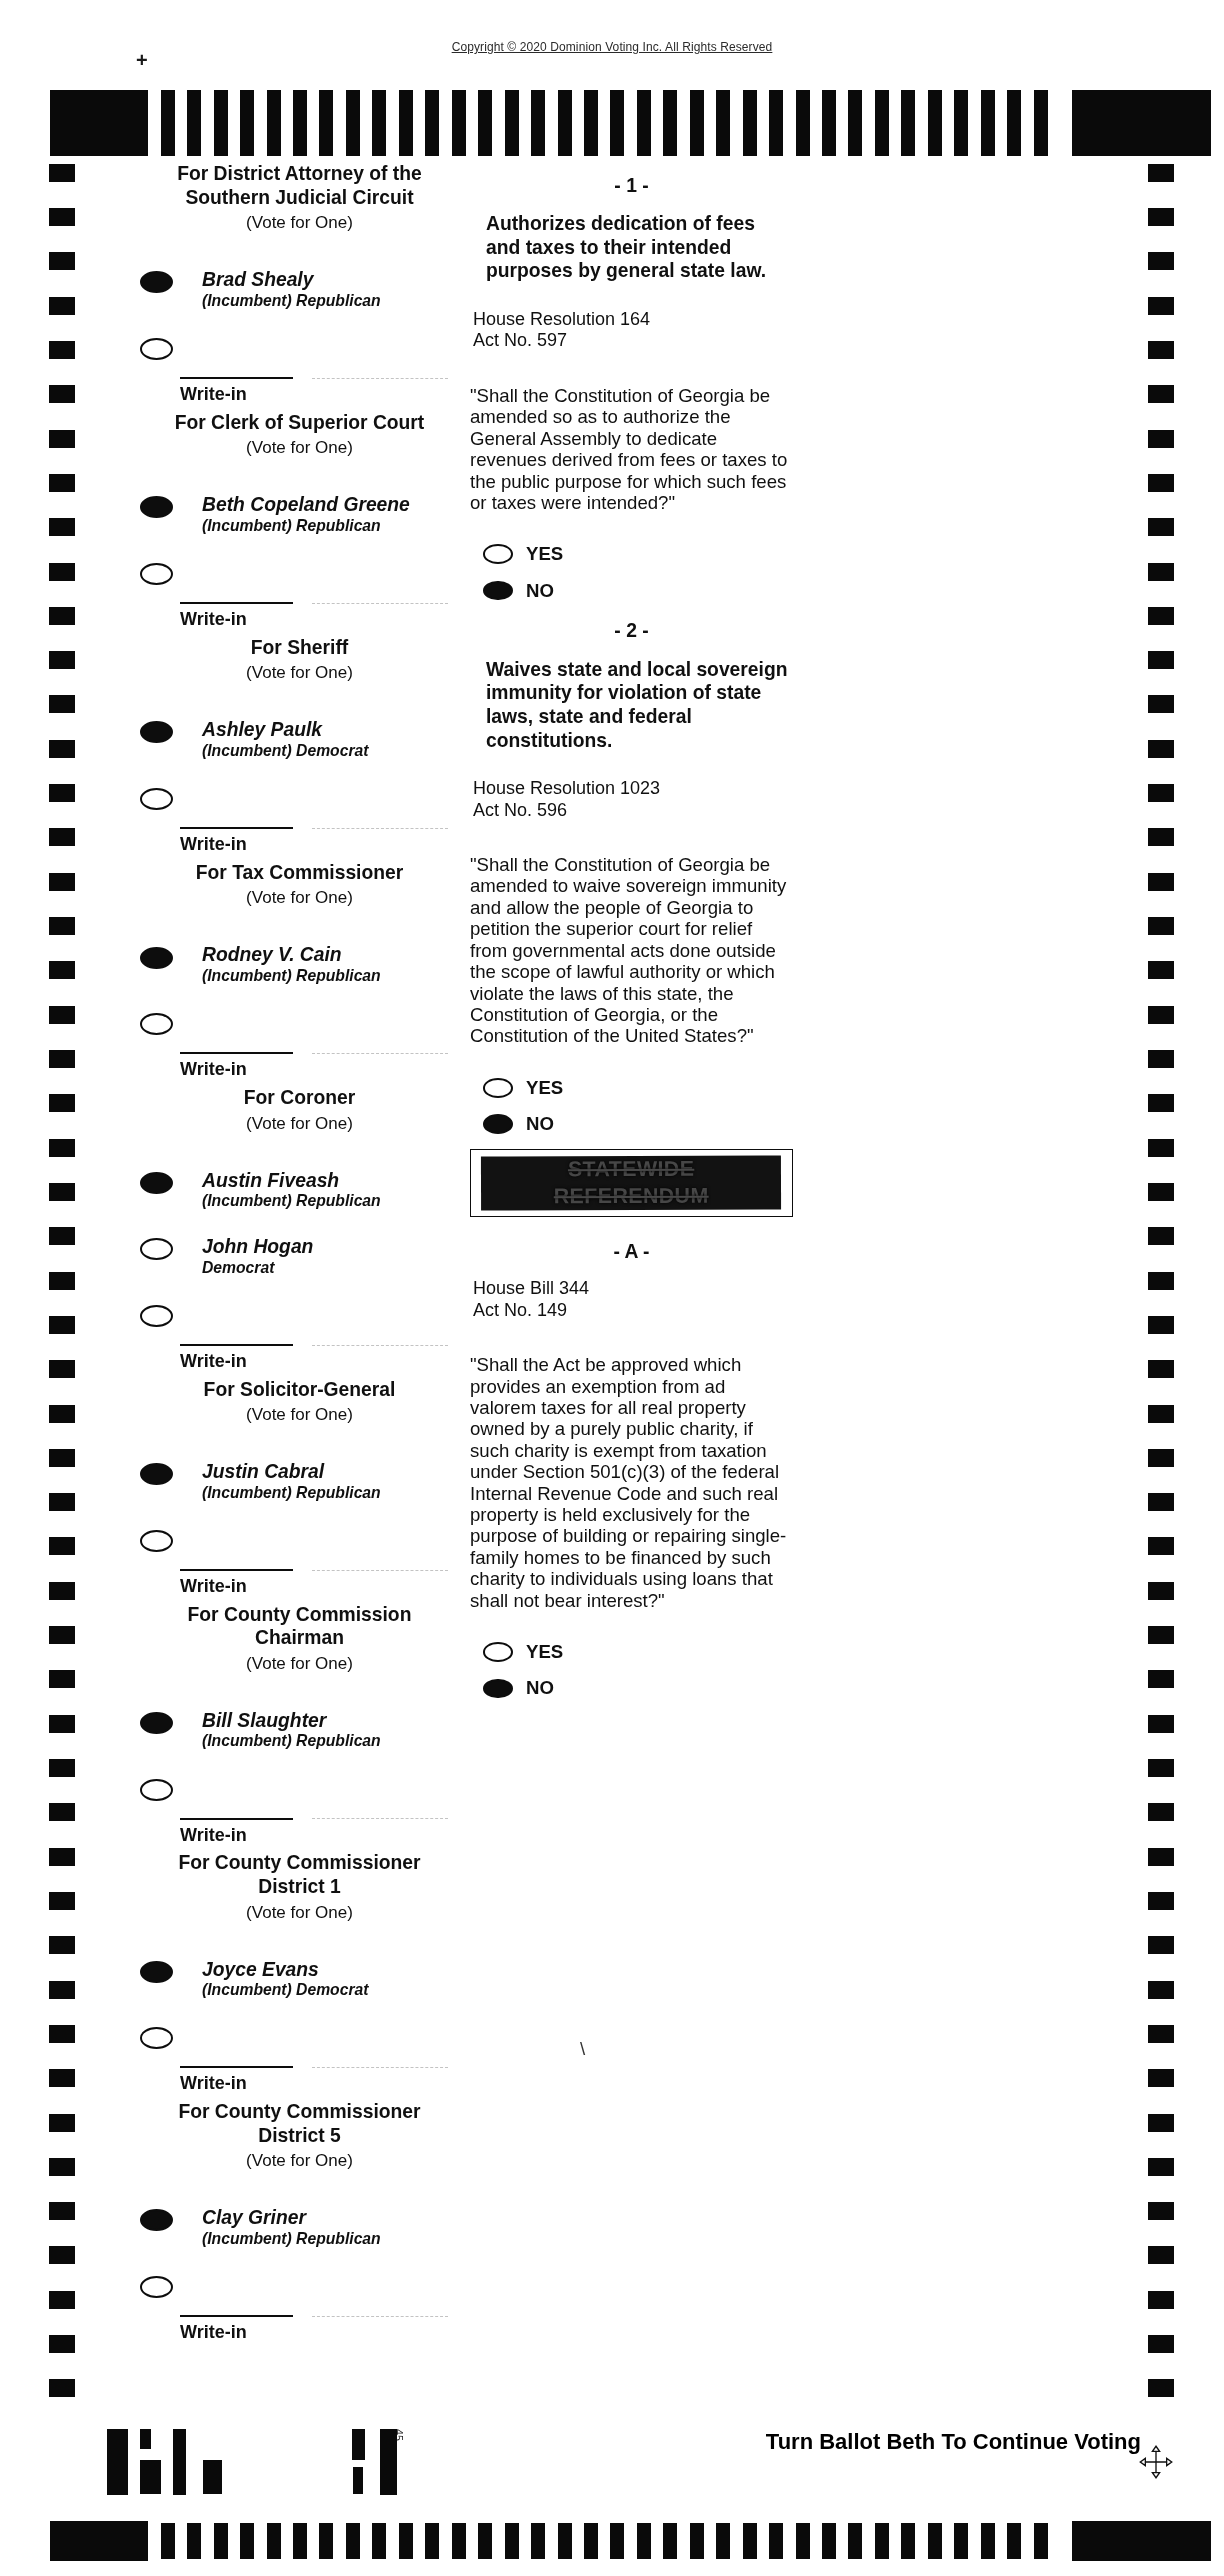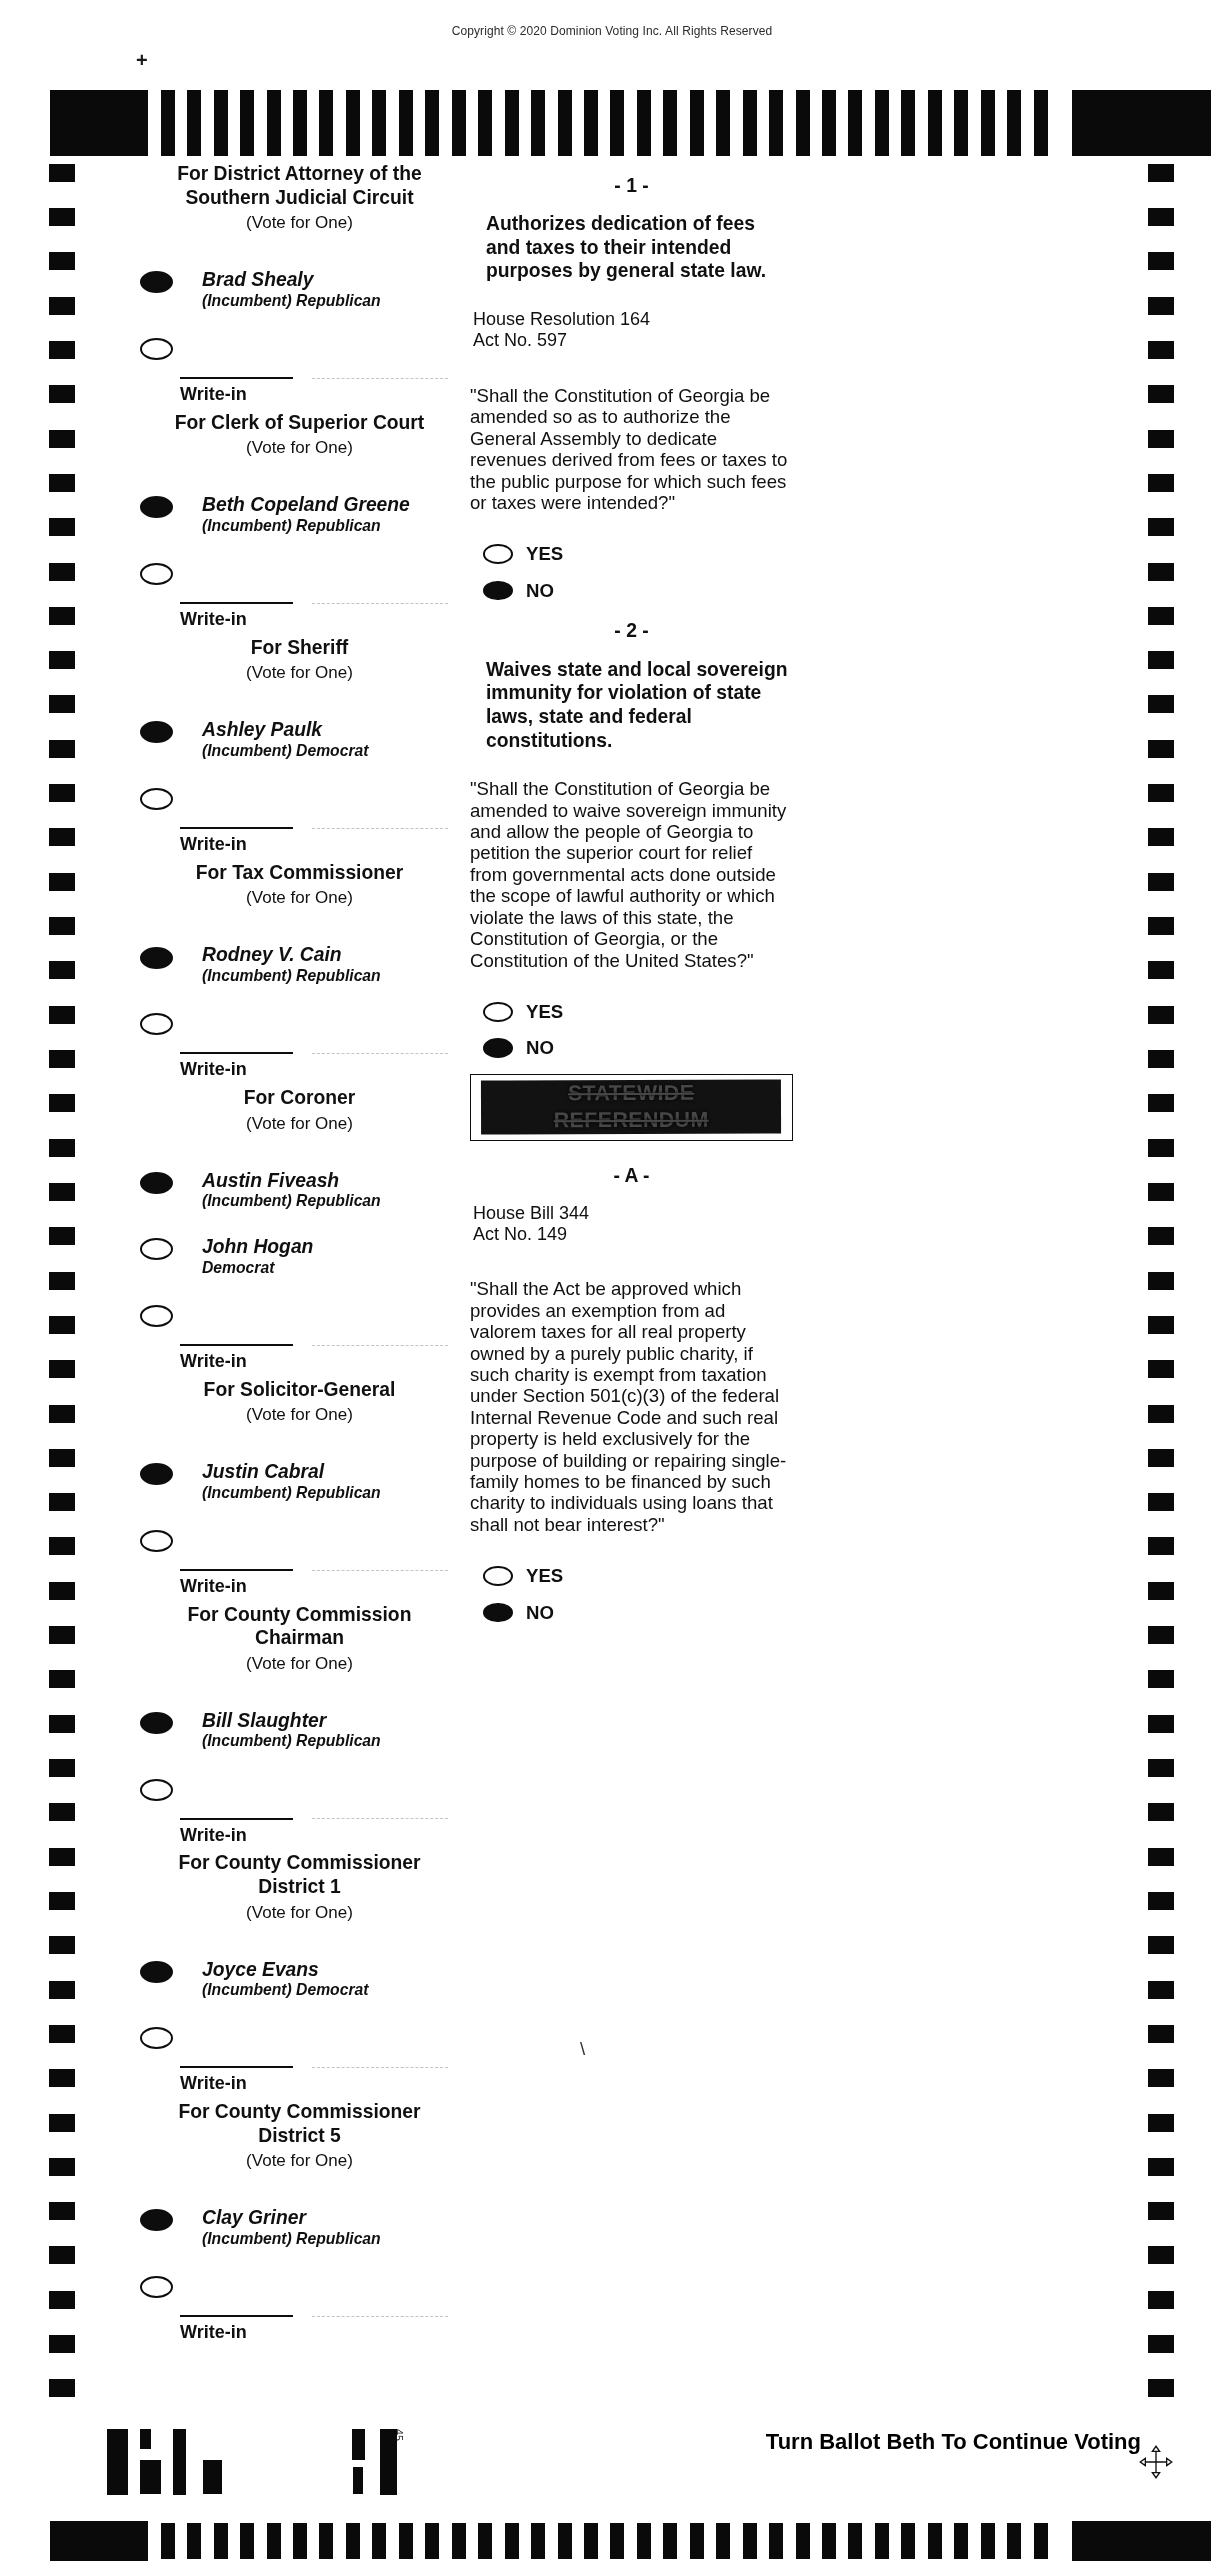--- a/index.html
+++ b/index.html
@@ -3,22 +3,22 @@
 <meta charset="utf-8">
 <style>
   html,body{margin:0;padding:0;background:#e8e8e8;}
   #page{
     position:relative;width:1224px;height:2576px;background:#ffffff;
     font-family:"Liberation Sans",sans-serif;color:#101010;overflow:hidden;
   }
   
   .tm{position:absolute;background:#0a0a0a;}
   .bc{position:absolute;background:#0a0a0a;}
-  #copyright{position:absolute;top:24px;left:0;width:100%;text-align:center;
-    font-size:12px;color:#2b2b2b;letter-spacing:0.1px;}
+  #copyright{position:absolute;top:40px;left:0;width:100%;text-align:center;
+    font-size:12px;color:#2b2b2b;letter-spacing:0.1px;text-decoration:underline;}
   #plus-mark{position:absolute;left:136px;top:49px;font-size:20px;font-weight:bold;color:#1a1a1a;}
   #stub-number{position:absolute;left:405px;top:2429px;font-size:10.7px;transform:rotate(90deg);transform-origin:left top;color:#222;}
   #turn-over{position:absolute;right:83px;top:2429px;font-size:22px;font-weight:bold;color:#000;}
   #reg-cross{position:absolute;left:1138px;top:2444px;width:36px;height:36px;}
   #stray-backslash{position:absolute;left:580px;top:2038px;font-size:18.6px;color:#333;}
 
   
   #left-col{position:absolute;left:140px;top:162px;width:319px;}
   #right-col{position:absolute;left:470px;top:156px;width:323px;}
 
@@ -266,20 +266,22 @@
       </div>
       <div class="option-row">
         <span class="oval" data-filled="true"></span>
         <span class="option-label">NO</span>
       </div>
     </div>
 
     <div class="measure">
       <div class="measure-number">- 2 -</div>
       <div class="measure-summary">Waives state and local sovereign immunity for violation of state laws, state and federal constitutions.</div>
+      <div class="measure-ref">House Resolution 1023
+Act No. 596</div>
       <div class="measure-question">"Shall the Constitution of Georgia be amended to waive sovereign immunity and allow the people of Georgia to petition the superior court for relief from governmental acts done outside the scope of lawful authority or which violate the laws of this state, the Constitution of Georgia, or the Constitution of the United States?"</div>
       <div class="option-row">
         <span class="oval" data-filled="false"></span>
         <span class="option-label">YES</span>
       </div>
       <div class="option-row">
         <span class="oval" data-filled="true"></span>
         <span class="option-label">NO</span>
       </div>
     </div>

